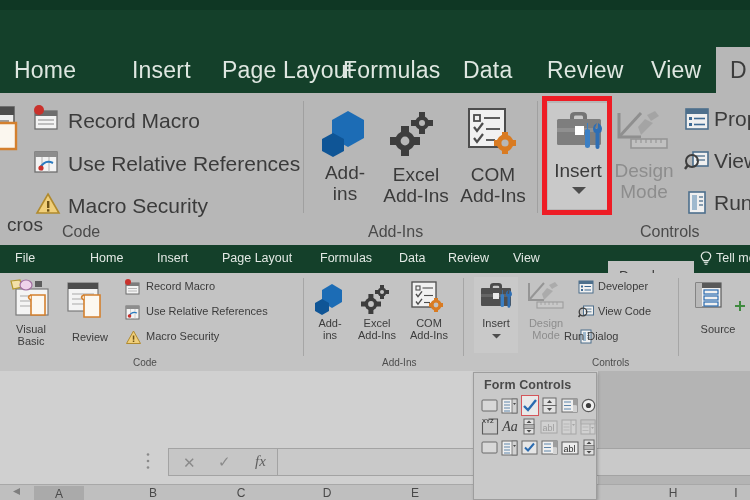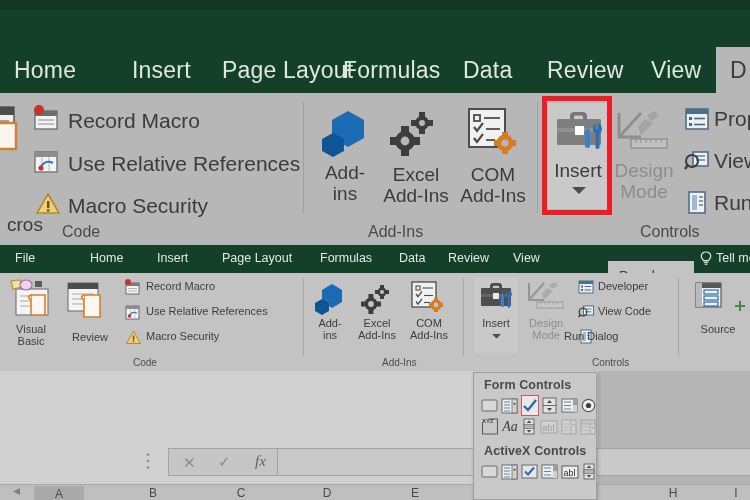--- a/index.html
+++ b/index.html
@@ -702,21 +702,20 @@
           <line x1="10" y1="5" x2="10" y2="15" stroke="#787878" stroke-width=".9"></line>
           <g stroke="#9b9b9b" stroke-width=".9">
               <line x1="2.5" y1="8" x2="8.5" y2="8"></line>
               <line x1="2.5" y1="11.5" x2="8.5" y2="11.5"></line>
             </g>
           <path d="M11 8 L14 8 L12.5 10 Z" fill="#7a7a7a"></path>
         </svg>
       </div>
     </div>
 
-    <div class="dd-head" style="padding-top:7px;">ActiveX Controls</div>
 
     <div class="dd-row">
       <div class="ctl">
         <svg width="17" height="13" viewBox="0 0 17 13">
             <rect x="1" y="1" width="15" height="11" rx="1" fill="#d8d8d8" stroke="#6a6a6a" stroke-width="1"></rect>
           </svg>
       </div>
       <div class="ctl">
         <svg width="17" height="16" viewBox="0 0 17 16">
           <rect x="1" y="1" width="15" height="14" fill="#efefef" stroke="#6a6a6a" stroke-width="1"></rect>

